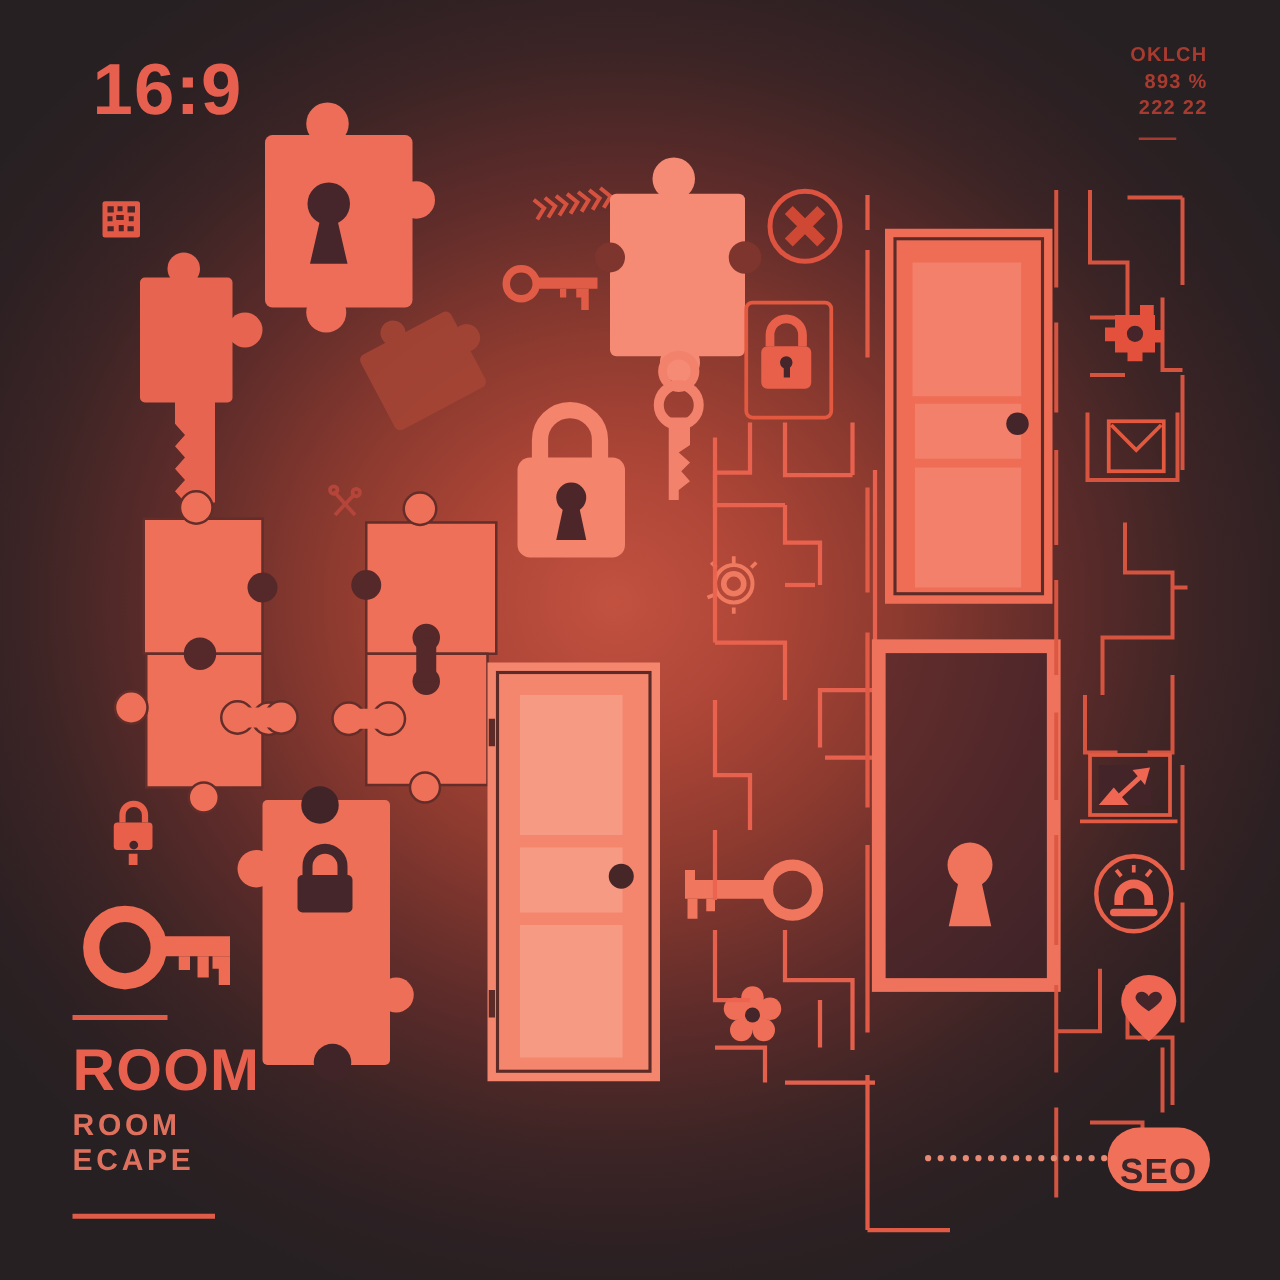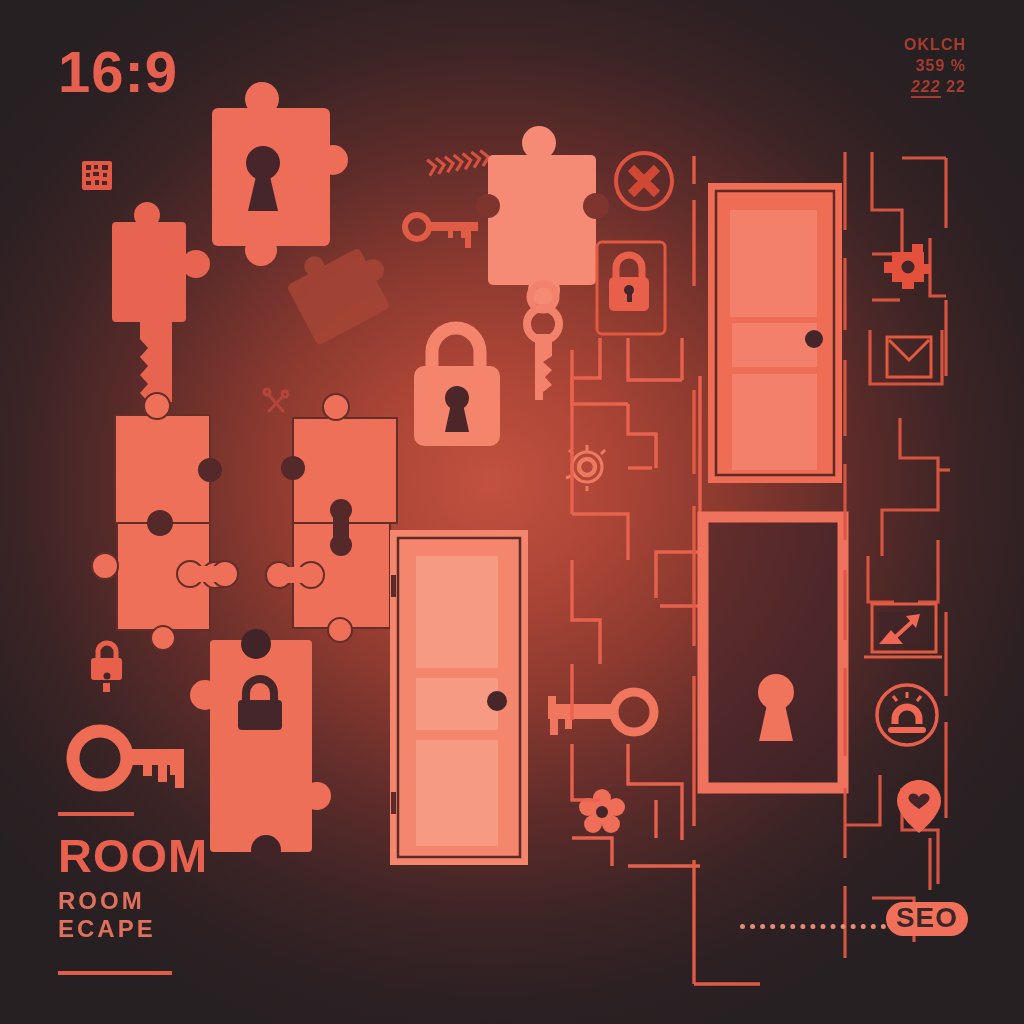--- a/index.html
+++ b/index.html
@@ -6,33 +6,33 @@
   #canvas{
     position:relative;width:1024px;height:1024px;overflow:hidden;
     font-family:"Liberation Sans", sans-serif;
     background:
       radial-gradient(ellipse 62% 58% at 48% 47%,
         #c25140 0%, #ae4637 18%, #8d3a2f 36%, #5f2c2a 56%,
         #3c2425 74%, #2c2023 88%, #262022 100%);
   }
   .abs{position:absolute;}
   .txt{color:#e8604e;}
-  #aspect{left:58px;top:38px;font-size:58px;font-weight:700;letter-spacing:1px;color:#e7604f;}
+  #aspect{left:74px;top:38px;font-size:58px;font-weight:700;letter-spacing:1px;color:#e7604f;}
   #oklch{right:58px;top:34px;text-align:right;font-size:16px;font-weight:700;
          line-height:1.32;color:#a83b30;letter-spacing:1px;}
-  #oklch .u{border-bottom:2px solid #a83b30;padding-bottom:1px;font-style:italic;}
+  #oklch .u{border-bottom:2px solid #a83b30;padding-bottom:15px;}
   #titleblock{left:58px;top:812px;width:150px;}
   #titleblock .rule-top{width:76px;height:4px;background:#e05c49;margin-bottom:16px;}
   #titleblock .rule-bot{width:114px;height:4px;background:#e05c49;margin-top:28px;}
   #titleblock .title{font-size:47px;font-weight:700;letter-spacing:1px;color:#e8604e;line-height:1;}
   #titleblock .subtitle{display:flex;justify-content:flex-start;width:150px;margin-top:8px;
          font-size:24px;font-weight:700;letter-spacing:3px;color:#df705d;flex-direction:column;}
   #dotline{left:740px;top:924px;width:146px;height:0;border-top:5px dotted #e78a74;}
-  #seo-pill{left:886px;top:902px;width:82px;height:34px;border-radius:26px;background:#f1705a;
-         display:flex;align-items:flex-start;justify-content:center;cursor:pointer;}
+  #seo-pill{left:886px;top:902px;width:82px;height:51px;border-radius:26px;background:#f1705a;
+         display:flex;align-items:flex-end;justify-content:center;cursor:pointer;}
   #seo-pill span{font-size:28px;font-weight:700;letter-spacing:1px;color:#3b262a;}
   svg{display:block;}
 </style>
 </head>
 <body>
 
 <div id="canvas">
 
   <svg class="abs" style="left:0;top:0" width="1024" height="1024" viewBox="0 0 1024 1024">
 
@@ -344,21 +344,21 @@
     <g>
       <path d="M919,780 c-12,0 -22,9 -22,21 0,15 22,32 22,32 s22,-17 22,-32 c0,-12 -10,-21 -22,-21 z" fill="#ef6752"></path>
       <path d="M919,797 c-2,-4 -8,-5 -10,-1 -2,3 1,7 10,13 9,-6 12,-10 10,-13 -2,-4 -8,-3 -10,1 z" fill="#46252a"></path>
     </g>
   </svg>
 
   <div id="aspect" class="abs txt">16:9</div>
 
   <div id="oklch" class="abs">
     <div>OKLCH</div>
-    <div>359 %</div>
+    <div>893 %</div>
     <div>
       <span class="u">222</span>
       <span>22</span>
     </div>
   </div>
 
   <div id="titleblock" class="abs">
     <div class="rule-top"></div>
     <div class="title">ROOM</div>
     <div class="subtitle">

